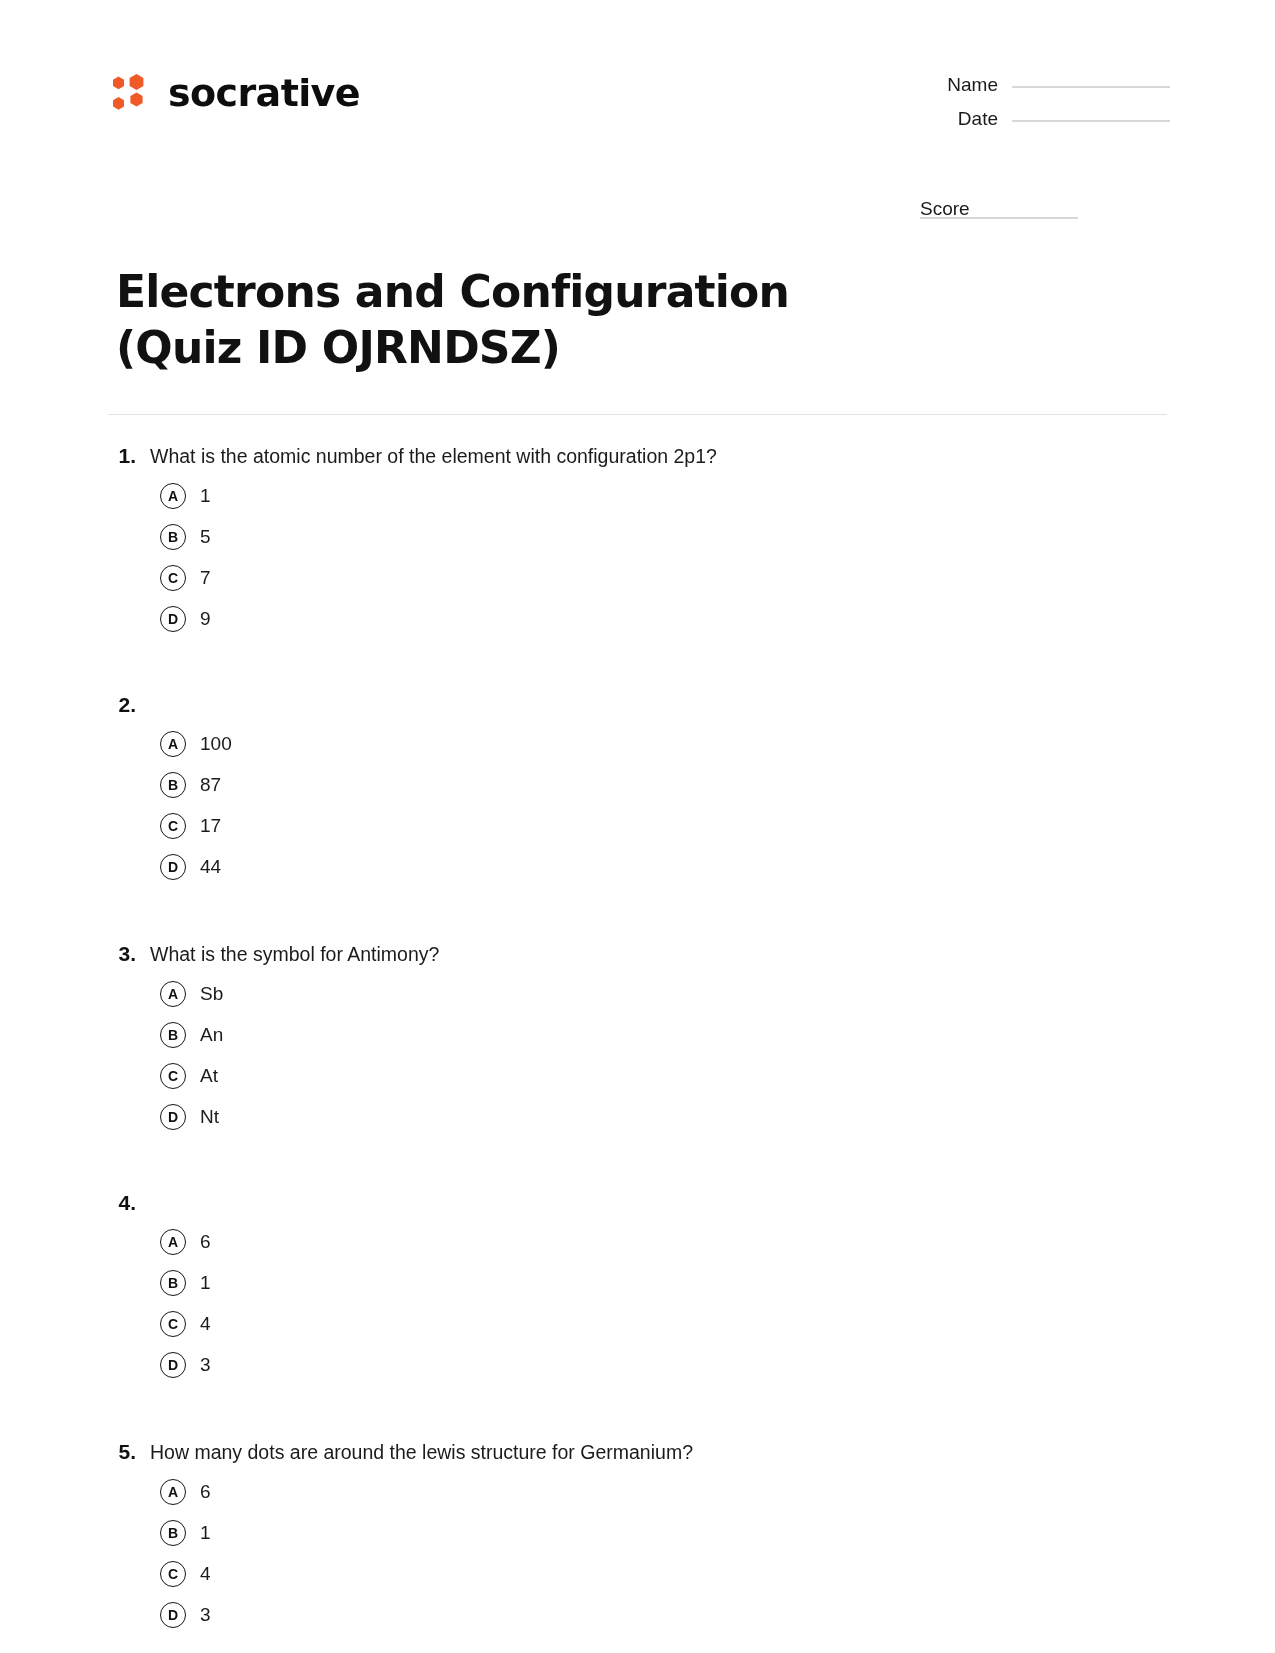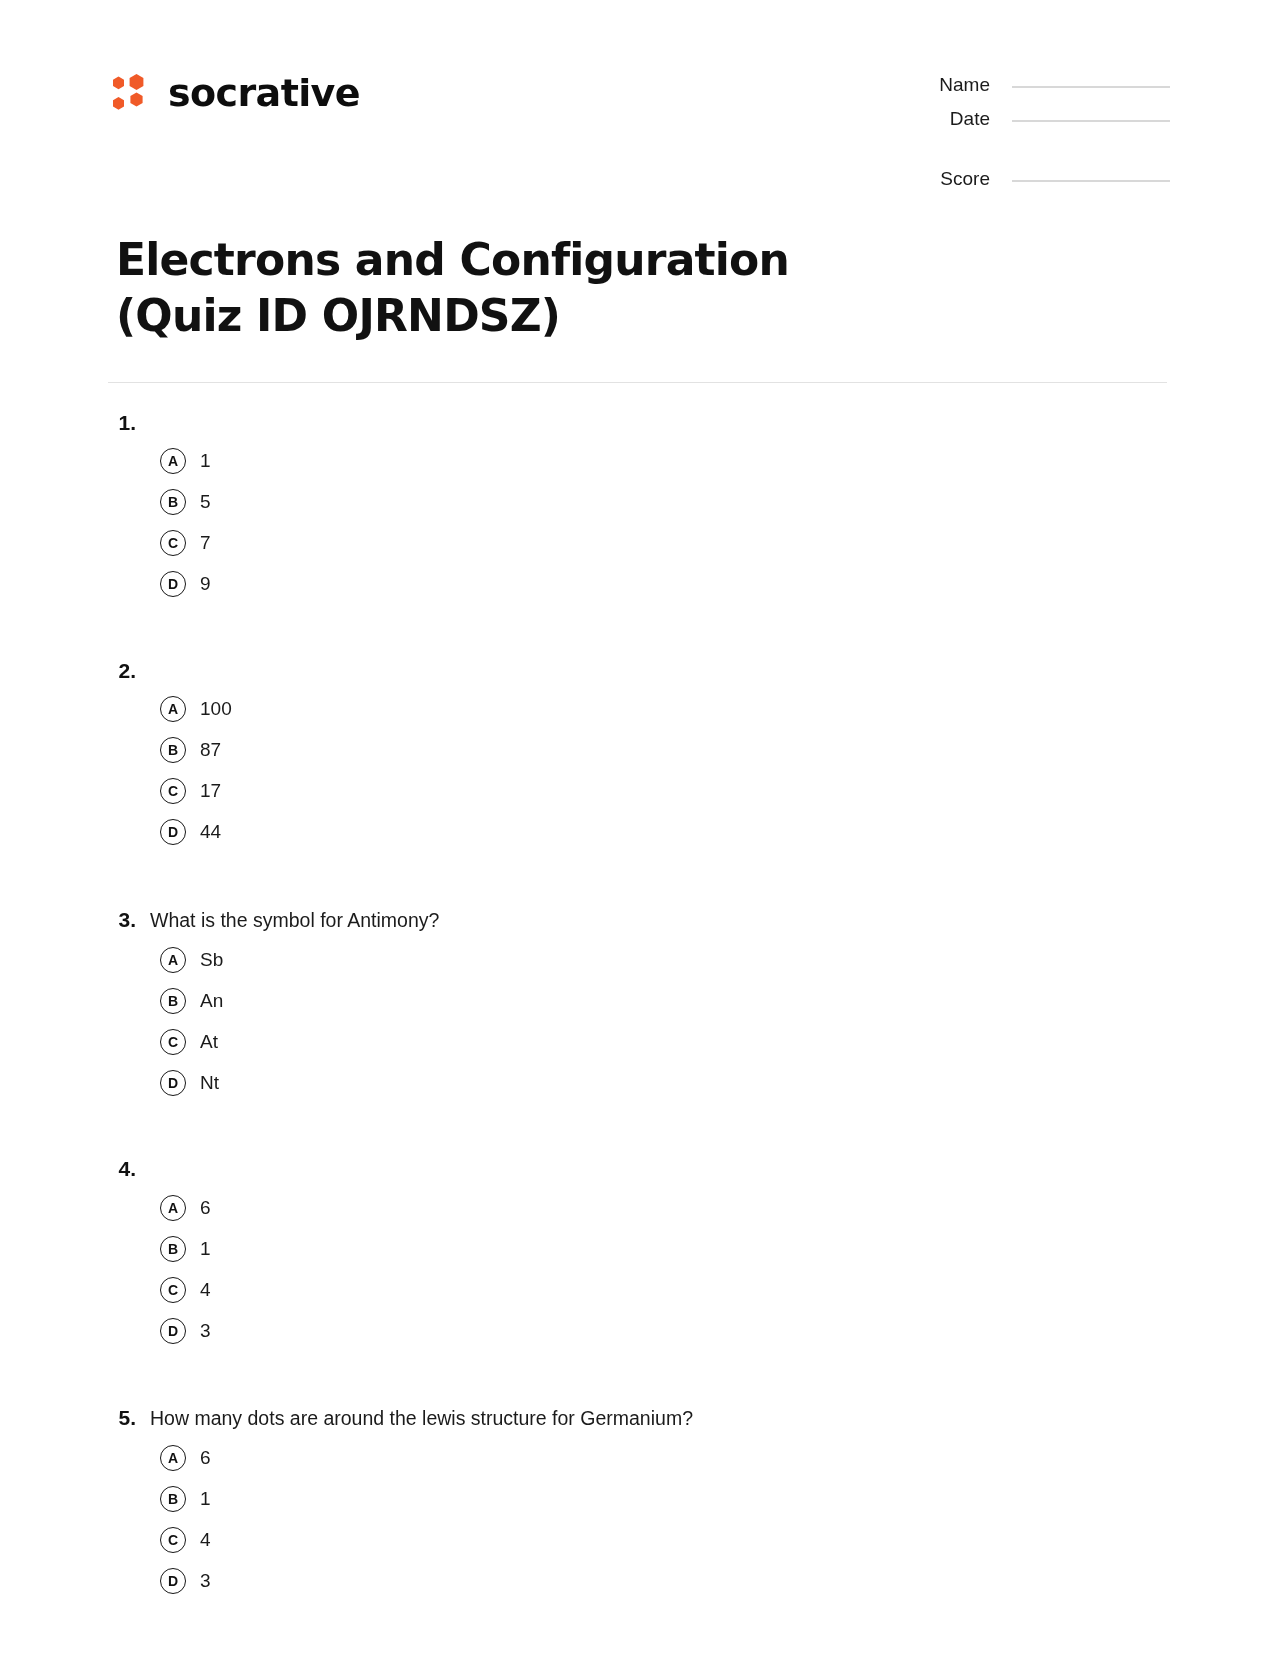--- a/index.html
+++ b/index.html
@@ -55,23 +55,22 @@
 
   .meta {
     width: 250px;
     padding-top: 12px;
   }
   .meta-row {
     display: flex;
     align-items: baseline;
     justify-content: flex-end;
     margin-bottom: 12px;
-    gap: 8px;
-  }
-  .meta-row.score { margin-top: 38px; }
+  }
+  .meta-row.score { margin-top: 68px; flex-direction: column; }
   .meta-label {
     font-size: 19px;
     color: #1b1b1b;
     white-space: nowrap;
     padding-right: 14px;
     font-family: "Liberation Sans", sans-serif;
   }
   .meta-line {
     display: block;
     width: 158px;
@@ -205,20 +204,21 @@
   <div class="title-block">
     <h1 class="quiz-title">Electrons and Configuration (Quiz ID OJRNDSZ)</h1>
   </div>
 
   <div class="divider"></div>
 
   <div class="questions">
       <div class="question">
         <div class="q-head">
           <span class="q-num">1.</span>
+          <span class="q-text">What is the atomic number of the element with configuration 2p1?</span>
         </div>
         <div class="options">
           <div class="option">
             <span class="opt-bubble">A</span>
             <span class="opt-text">1</span>
           </div>
           <div class="option">
             <span class="opt-bubble">B</span>
             <span class="opt-text">5</span>
           </div>

